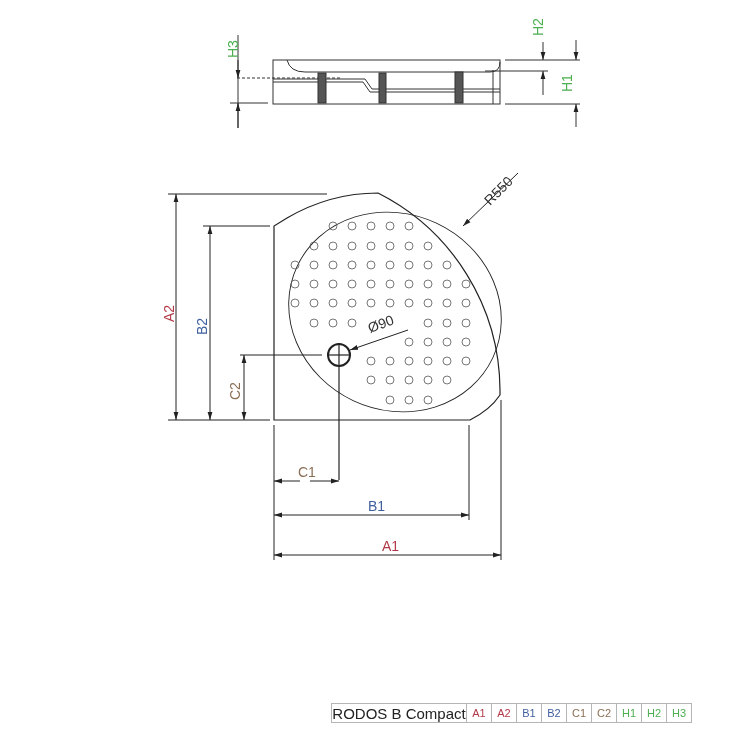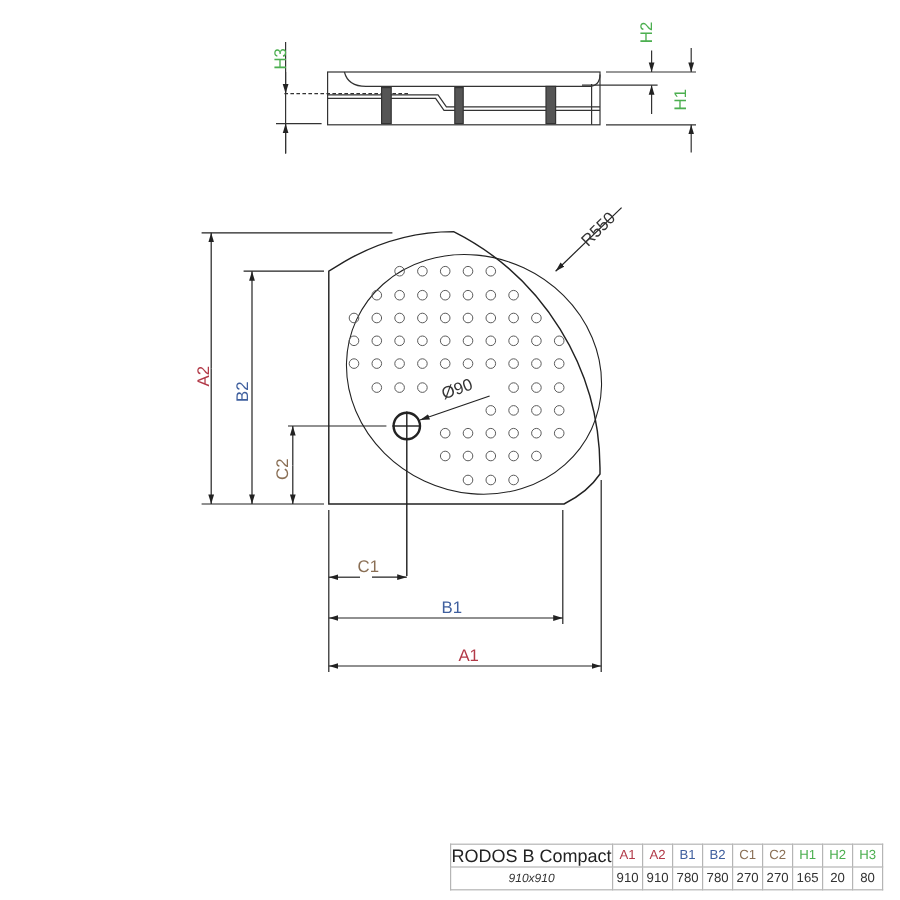--- a/index.html
+++ b/index.html
@@ -1,19 +1,19 @@
 <!DOCTYPE html>
 <html><head>
 <meta charset="utf-8">
 <style>
   html, body { margin:0; padding:0; background:#ffffff; }
   body { width:750px; height:750px; position:relative; overflow:hidden; font-family:"Liberation Sans", sans-serif; }
   svg.drawing { position:absolute; left:0; top:0; }
   .lbl { font-family:"Liberation Sans", sans-serif; font-size:14px; }
-  table.spec { position:absolute; left:331px; top:703px; border-collapse:collapse; font-family:"Liberation Sans", sans-serif;margin-left:44px; }
+  table.spec { position:absolute; left:331px; top:703px; border-collapse:collapse; font-family:"Liberation Sans", sans-serif; }
   table.spec td { border:1px solid #b5b5b5; padding:0; text-align:center; font-size:11px; color:#333; height:18px; }
   table.spec td.model { font-size:15px; width:134px; color:#222; text-align:center; }
   table.spec td.sub { font-style:italic; font-size:10px; }
   table.spec td.c { width:24px; }
 </style>
 </head>
 <body>
 
 <svg class="drawing" width="750" height="750" viewBox="0 0 750 750">
   <defs>
@@ -173,26 +173,14 @@
     <td class="c" style="color:#b23a48">A1</td>
     <td class="c" style="color:#b23a48">A2</td>
     <td class="c" style="color:#3f5f9e">B1</td>
     <td class="c" style="color:#3f5f9e">B2</td>
     <td class="c" style="color:#8a6f55">C1</td>
     <td class="c" style="color:#8a6f55">C2</td>
     <td class="c" style="color:#4caf50">H1</td>
     <td class="c" style="color:#4caf50">H2</td>
     <td class="c" style="color:#4caf50">H3</td>
   </tr>
-  <tr>
-    <td class="sub">910x910</td>
-    <td>910</td>
-    <td>910</td>
-    <td>780</td>
-    <td>780</td>
-    <td>270</td>
-    <td>270</td>
-    <td>165</td>
-    <td>20</td>
-    <td>80</td>
-  </tr>
 </tbody>
   </table>
 
 </body></html>

